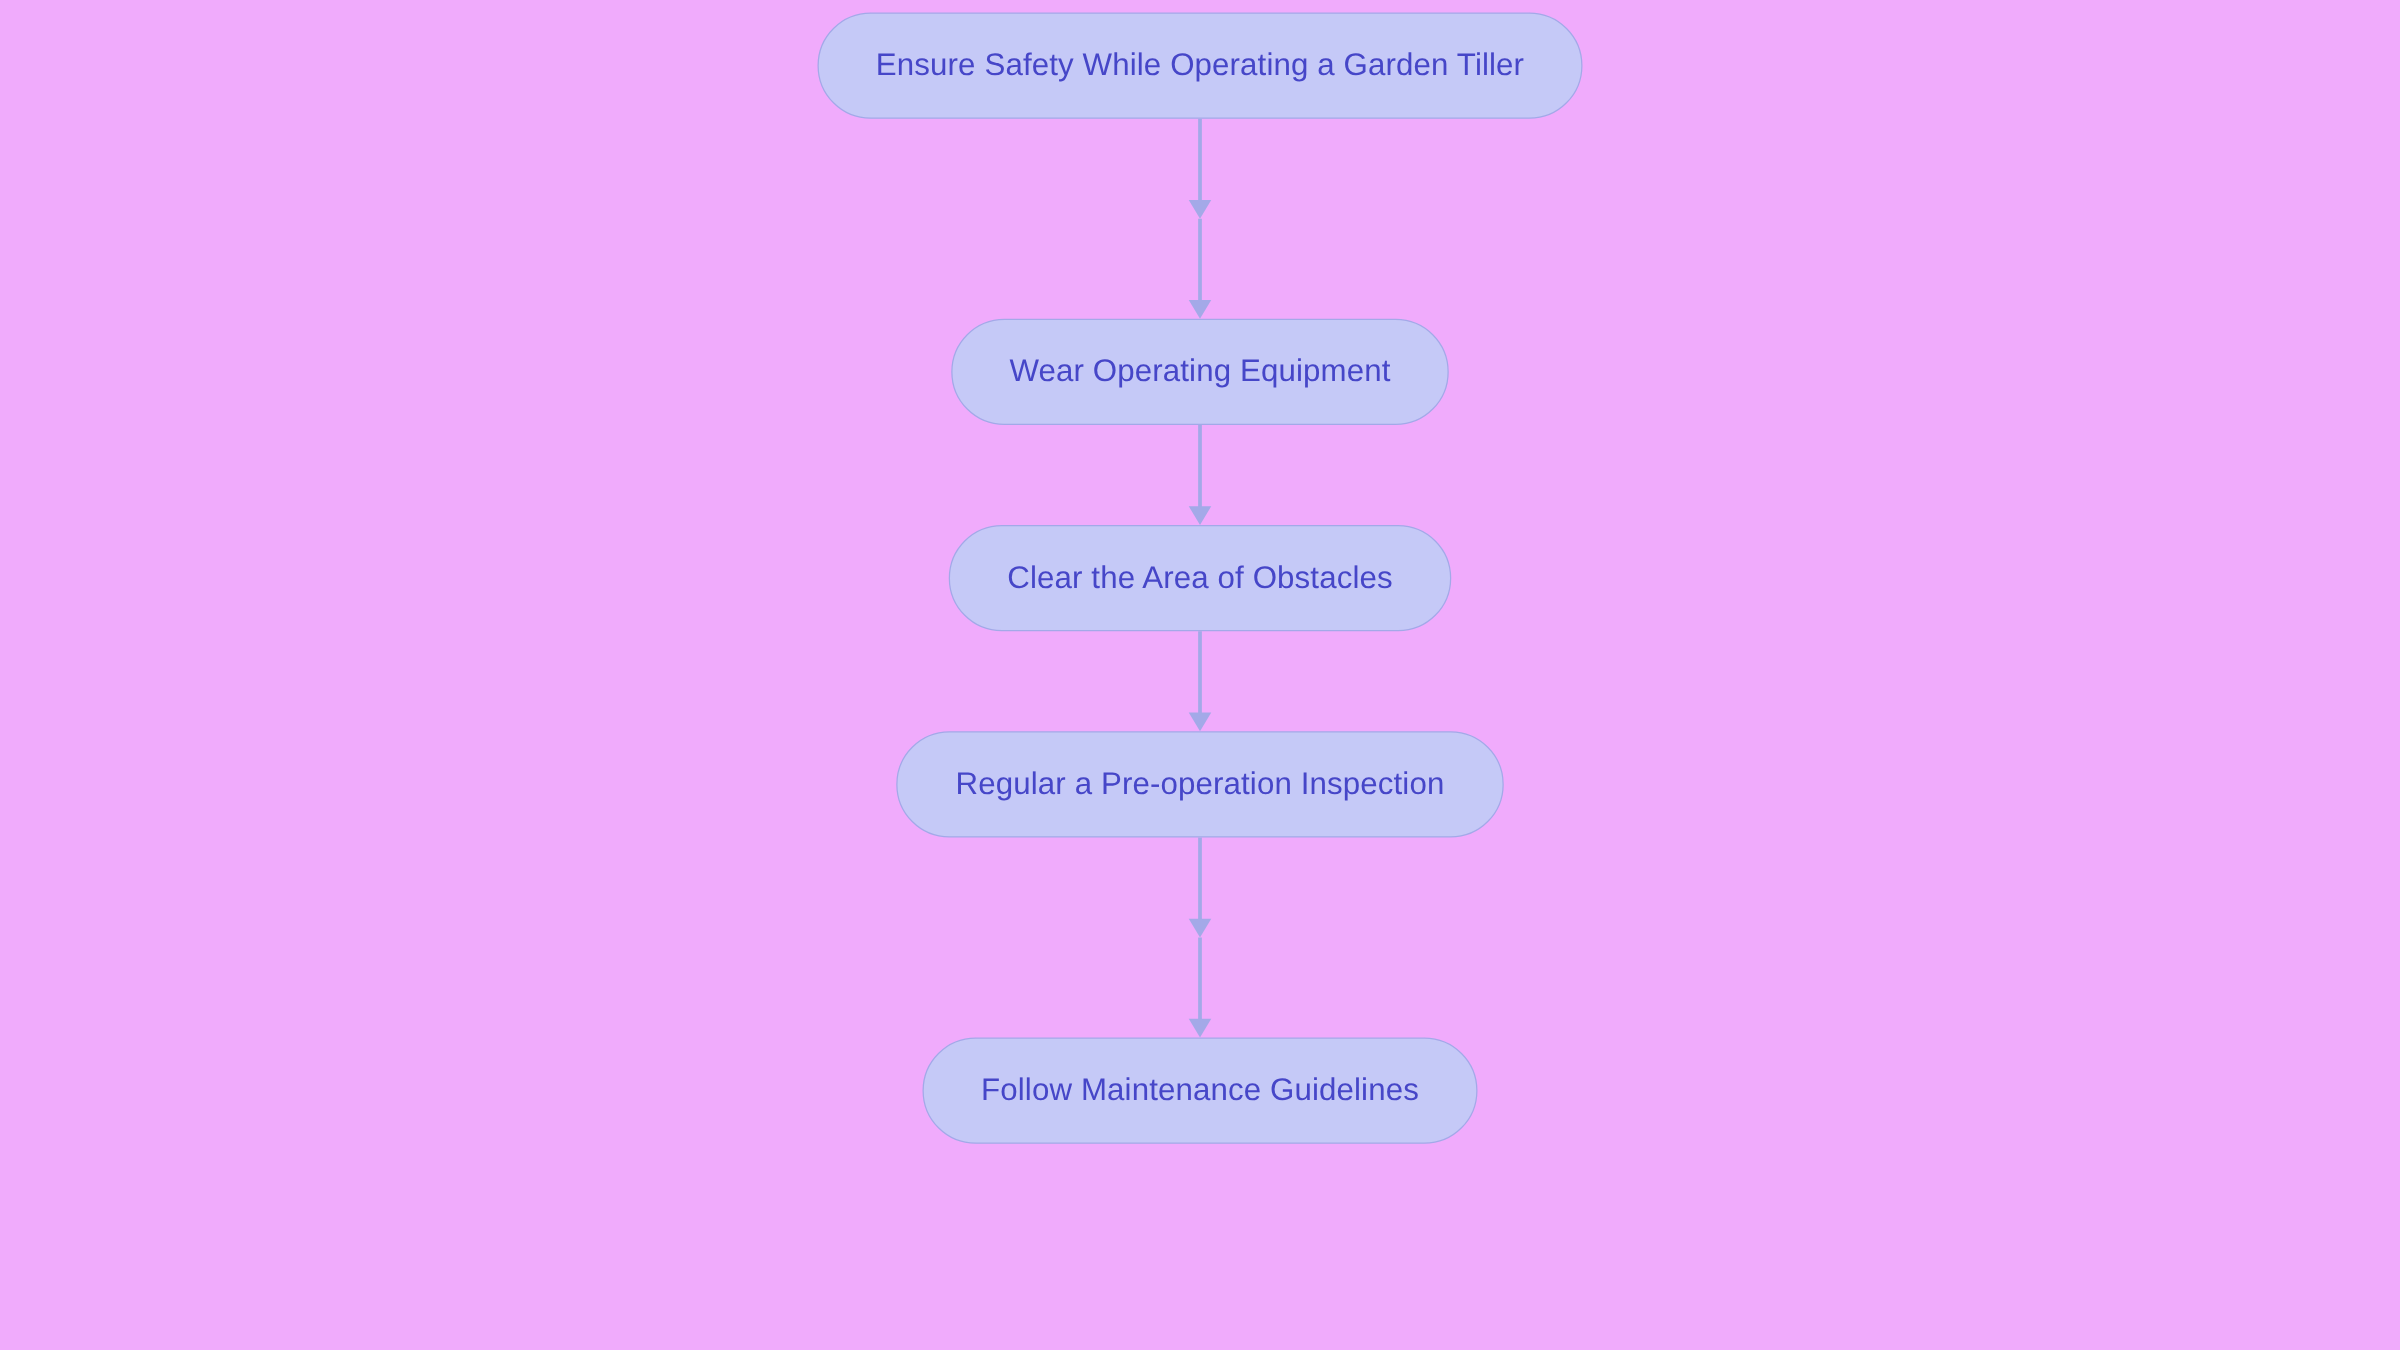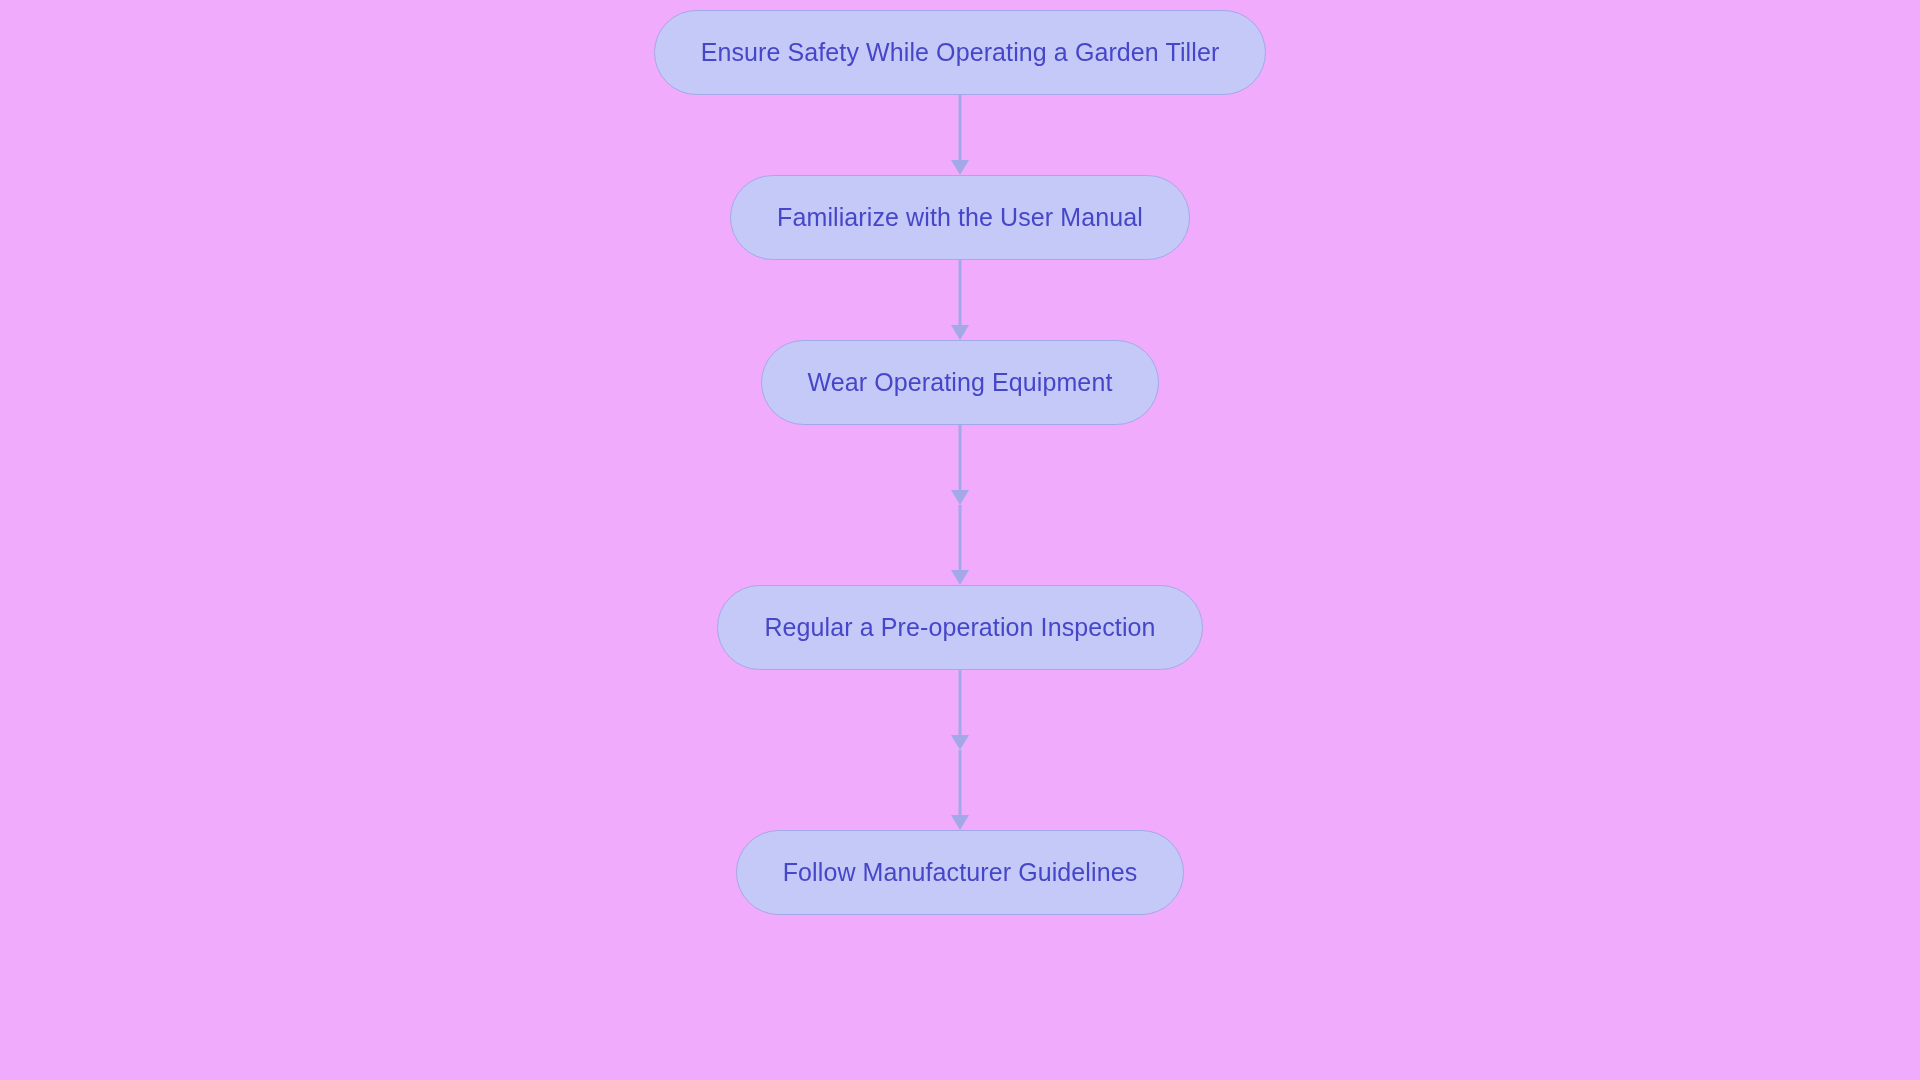--- a/index.html
+++ b/index.html
@@ -101,38 +101,38 @@
 
     <div class="flow-node">
       <span class="flow-node-label">Ensure Safety While Operating a Garden Tiller</span>
     </div>
 
     <div class="flow-connector">
       <div class="flow-connector-line"></div>
       <div class="flow-connector-arrowhead"></div>
     </div>
 
-    <div class="flow-node">
-      <span class="flow-node-label">Familiarize with the User Manual</span>
-    </div>
 
     <div class="flow-connector">
       <div class="flow-connector-line"></div>
       <div class="flow-connector-arrowhead"></div>
     </div>
 
     <div class="flow-node">
       <span class="flow-node-label">Wear Operating Equipment</span>
     </div>
 
     <div class="flow-connector">
       <div class="flow-connector-line"></div>
       <div class="flow-connector-arrowhead"></div>
     </div>
 
+    <div class="flow-node">
+      <span class="flow-node-label">Clear the Area of Obstacles</span>
+    </div>
 
     <div class="flow-connector">
       <div class="flow-connector-line"></div>
       <div class="flow-connector-arrowhead"></div>
     </div>
 
     <div class="flow-node">
       <span class="flow-node-label">Regular a Pre-operation Inspection</span>
     </div>
 
@@ -141,17 +141,17 @@
       <div class="flow-connector-arrowhead"></div>
     </div>
 
 
     <div class="flow-connector">
       <div class="flow-connector-line"></div>
       <div class="flow-connector-arrowhead"></div>
     </div>
 
     <div class="flow-node">
-      <span class="flow-node-label">Follow Manufacturer Guidelines</span>
+      <span class="flow-node-label">Follow Maintenance Guidelines</span>
     </div>
 
   </div>
 </div>
 
 </body></html>

